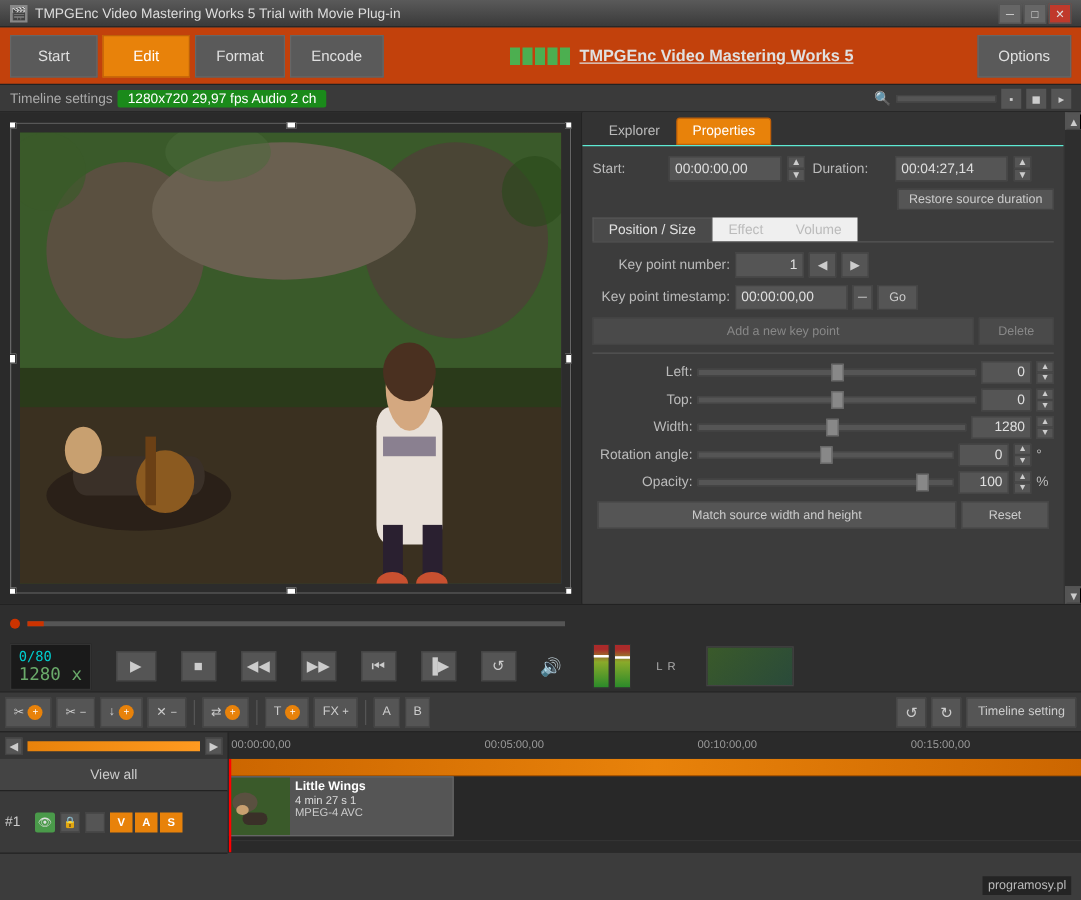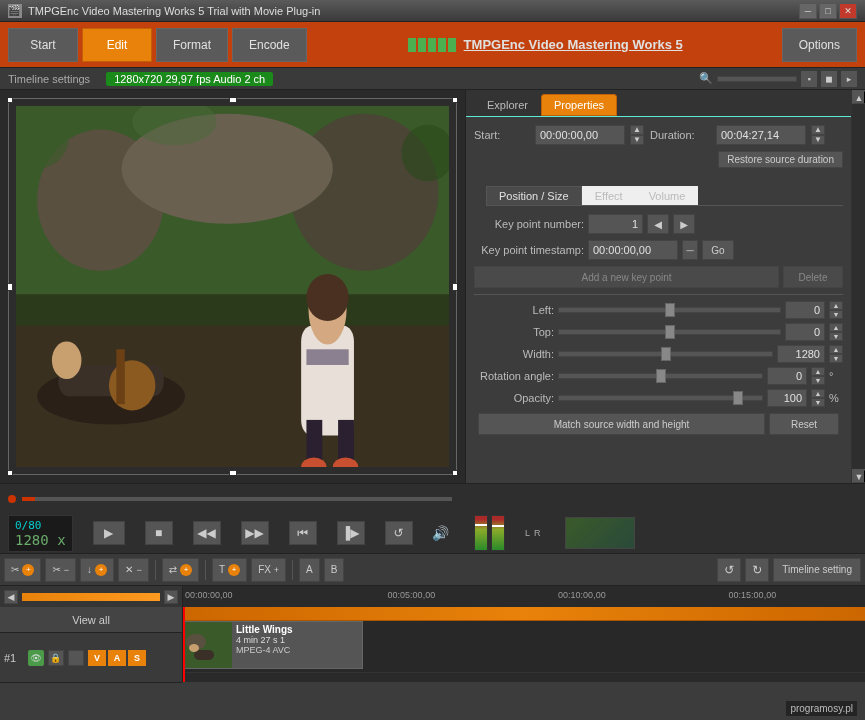--- a/index.html
+++ b/index.html
@@ -111,21 +111,21 @@
     }
 
     
     #timeline-settings-bar {
       background: #3a3a3a;
       height: 22px;
       display: flex;
       align-items: center;
       padding: 0 8px;
       border-bottom: 1px solid #222;
-      gap: 16px;
+      gap: 4px;
     }
     .timeline-label {
       color: #aaa;
       font-size: 11px;
     }
     .timeline-info {
       background: #1a8a1a;
       color: #fff;
       font-size: 11px;
       padding: 1px 8px;
@@ -298,21 +298,20 @@
       font-size: 10px;
       cursor: pointer;
       margin-left: auto;
     }
 
     
     .sub-tabs {
       display: flex;
       border-bottom: 1px solid #555;
       margin-bottom: 8px;
-      margin-left: 12px;
     }
     .sub-tab {
       padding: 3px 12px;
       font-size: 11px;
       color: #bbb;
       cursor: pointer;
       border: 1px solid transparent;
       border-bottom: none;
     }
     .sub-tab.active {
@@ -937,21 +936,21 @@
               <button class="spinner-btn">▼</button>
             </div>
             <span class="prop-label" style="min-width:60px;">Duration:</span>
             <input class="prop-input time-input" type="text" value="00:04:27,14" style="">
             <div class="spinner-btns">
               <button class="spinner-btn">▲</button>
               <button class="spinner-btn">▼</button>
             </div>
           </div>
 
-          <div style="display:flex; justify-content:flex-end; margin-bottom:18px;">
+          <div style="display:flex; justify-content:flex-end; margin-bottom:6px;">
             <button class="restore-btn">Restore source duration</button>
           </div>
 
           <div class="sub-tabs">
             <button class="sub-tab active">Position / Size</button>
             <button class="sub-tab">Effect</button>
             <button class="sub-tab">Volume</button>
           </div>
 
 

